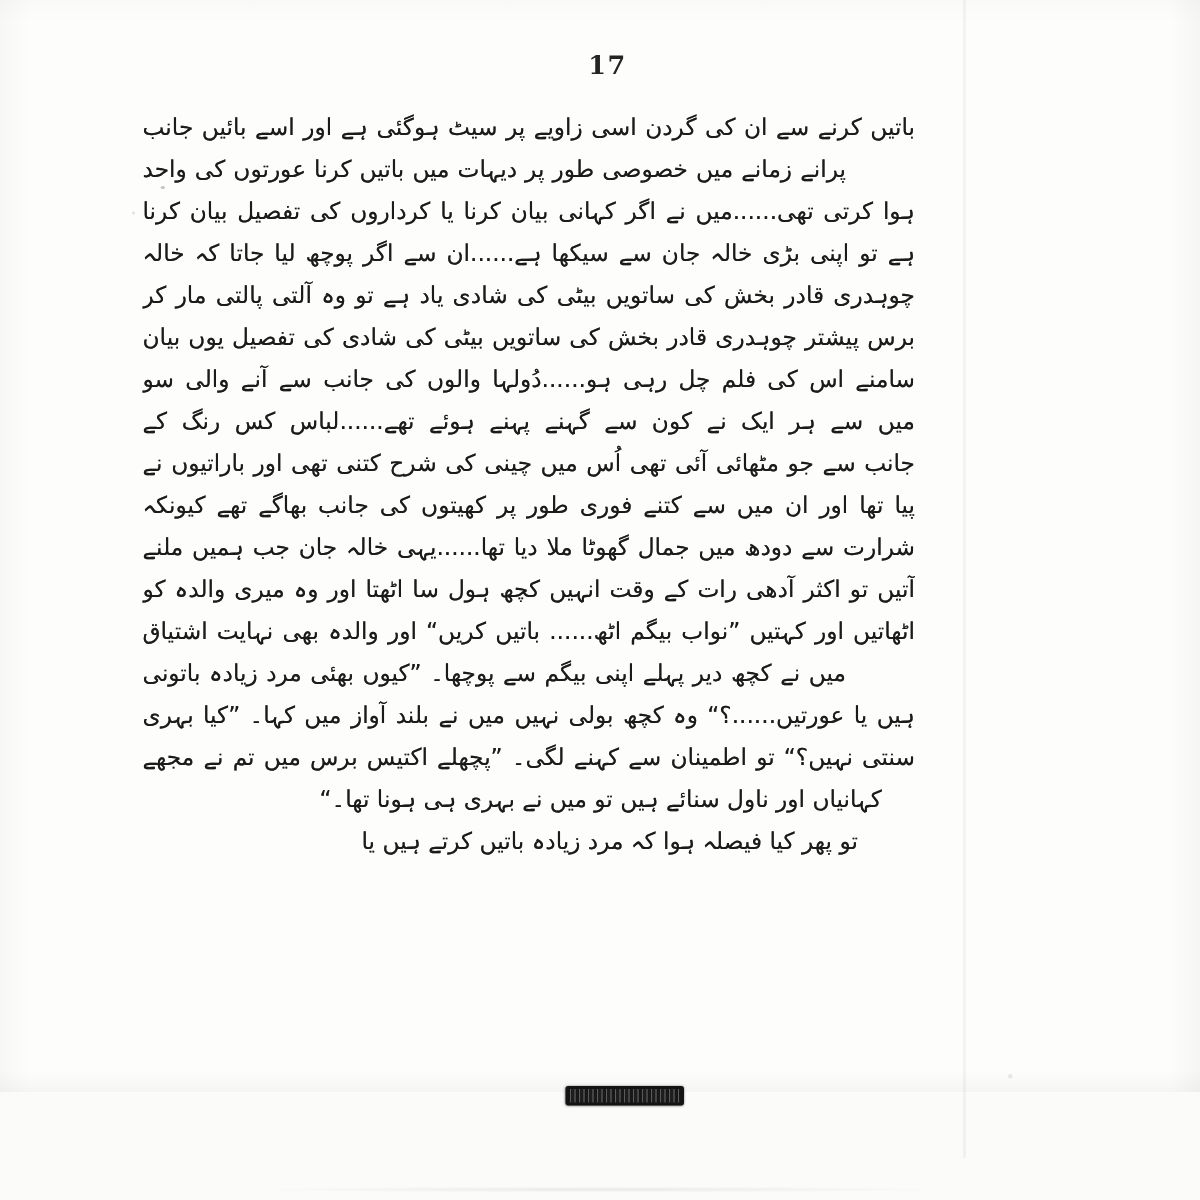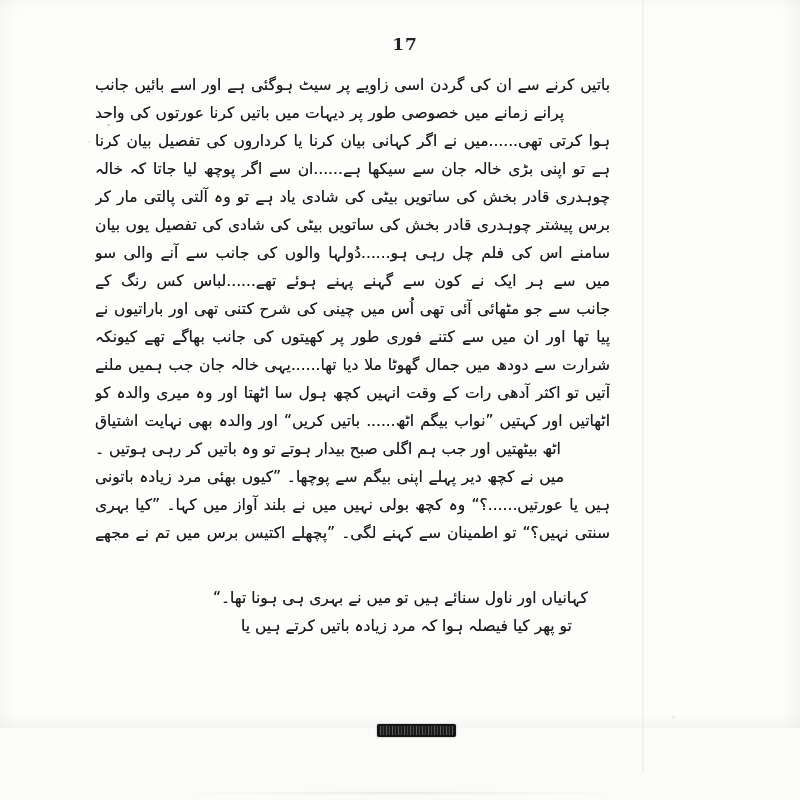--- a/index.html
+++ b/index.html
@@ -55,21 +55,20 @@
   }
   .line.first   { padding-right: 46px; }
   .line.end-left {
     text-align: left;
     text-align-last: left;
   }
   .line.end-mid {
     text-align: left;
     text-align-last: left;
     padding-left: 118px;
-    margin-top: 37px;
   }
   .line.single-mid {
     text-align: left;
     text-align-last: left;
     padding-left: 146px;
     padding-right: 20px;
   }
   .stamp {
     position: absolute;
     left: 377px;
@@ -131,21 +130,20 @@
     <div class="line full">ہے تو اپنی بڑی خالہ جان سے سیکھا ہے......ان سے اگر پوچھ لیا جاتا کہ خالہ جان آپ کو</div>
     <div class="line full">چوہدری قادر بخش کی ساتویں بیٹی کی شادی یاد ہے تو وہ آلتی پالتی مار کر بیٹھ جاتیں اور تمیں</div>
     <div class="line full">برس پیشتر چوہدری قادر بخش کی ساتویں بیٹی کی شادی کی تفصیل یوں بیان کرتیں جیسے ان کے</div>
     <div class="line full">سامنے اس کی فلم چل رہی ہو......دُولہا والوں کی جانب سے آنے والی سو ڈیڑھ سو خواتین</div>
     <div class="line full">میں سے ہر ایک نے کون سے گہنے پہنے ہوئے تھے......لباس کس رنگ کے تھے......ان کی</div>
     <div class="line full">جانب سے جو مٹھائی آئی تھی اُس میں چینی کی شرح کتنی تھی اور باراتیوں نے کتنے من دودھ</div>
     <div class="line full">پیا تھا اور ان میں سے کتنے فوری طور پر کھیتوں کی جانب بھاگے تھے کیونکہ کسی لڑکی نے</div>
     <div class="line full">شرارت سے دودھ میں جمال گھوٹا ملا دیا تھا......یہی خالہ جان جب ہمیں ملنے کے لیے لاہور</div>
     <div class="line full">آتیں تو اکثر آدھی رات کے وقت انہیں کچھ ہول سا اٹھتا اور وہ میری والدہ کو جھنجھوڑ کر</div>
     <div class="line full">اٹھاتیں اور کہتیں ”نواب بیگم اٹھ...... باتیں کریں“ اور والدہ بھی نہایت اشتیاق سے فوراً</div>
-    <div class="line end-left">اٹھ بیٹھتیں اور جب ہم اگلی صبح بیدار ہوتے تو وہ باتیں کر رہی ہوتیں ۔</div>
     <div class="line first">میں نے کچھ دیر پہلے اپنی بیگم سے پوچھا۔ ”کیوں بھئی مرد زیادہ باتونی ہوتے</div>
     <div class="line full">ہیں یا عورتیں......؟“ وہ کچھ بولی نہیں میں نے بلند آواز میں کہا۔ ”کیا بہری ہوگئی ہو......</div>
     <div class="line full">سنتی نہیں؟“ تو اطمینان سے کہنے لگی۔ ”پچھلے اکتیس برس میں تم نے مجھے جتنے سفرنامے، کالم،</div>
     <div class="line end-mid">کہانیاں اور ناول سنائے ہیں تو میں نے بہری ہی ہونا تھا۔“</div>
     <div class="line single-mid">تو پھر کیا فیصلہ ہوا کہ مرد زیادہ باتیں کرتے ہیں یا عورتیں......؟</div>
   </div>
 
   <div class="stamp">
     <div class="stamp-inner"></div>
   </div>

